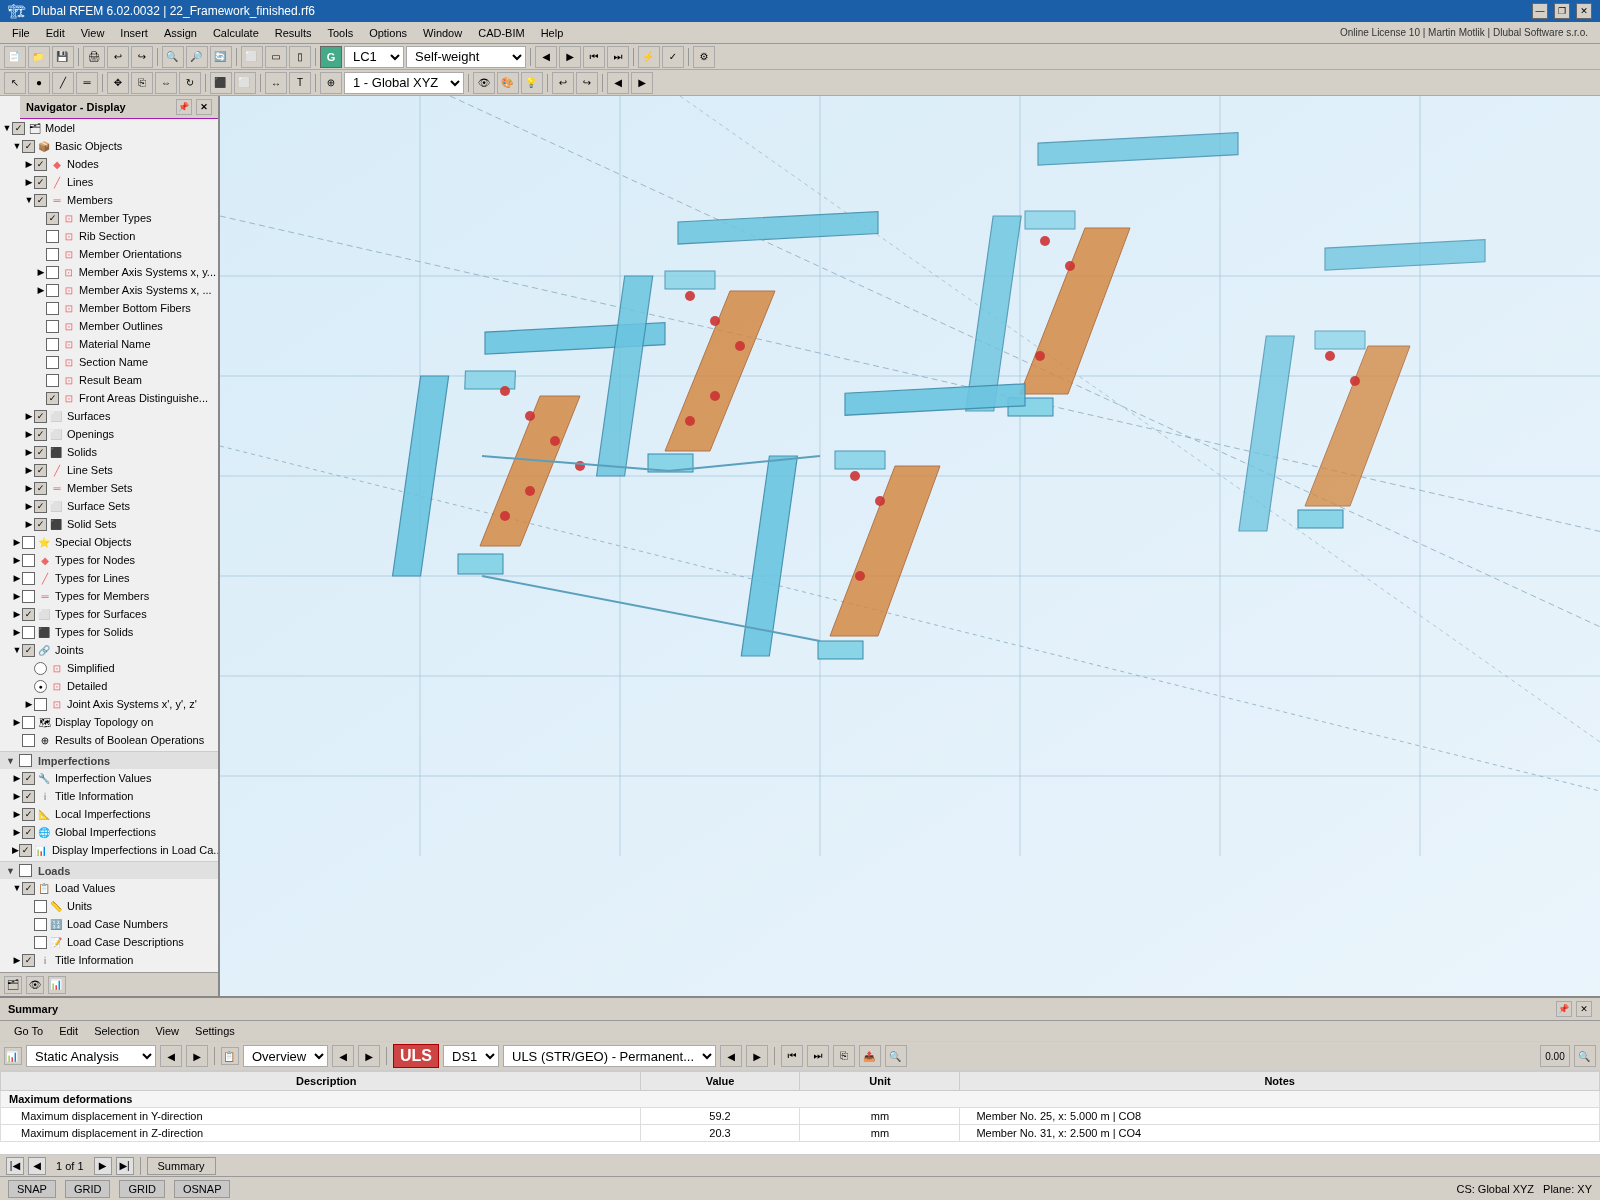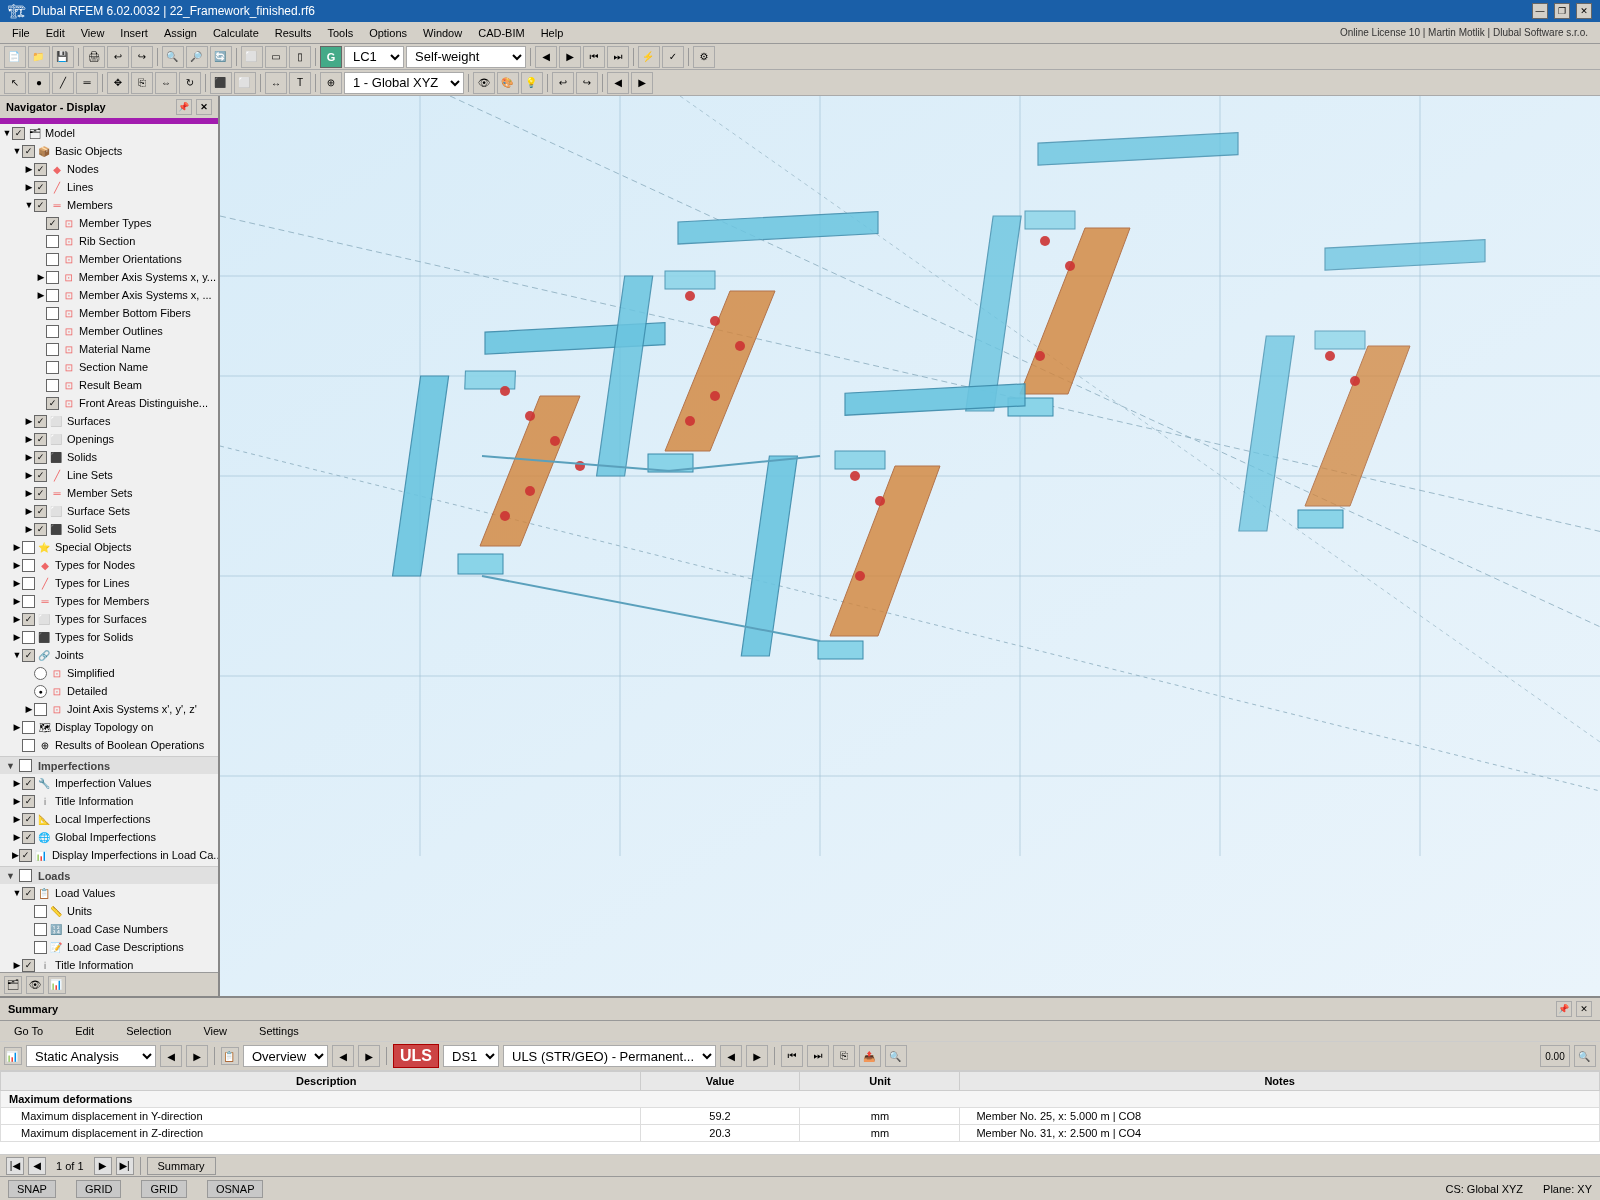--- a/index.html
+++ b/index.html
@@ -18,21 +18,21 @@
     
     .toolbar { height: 26px; background: #d4d0c8; display: flex; align-items: center; padding: 0 4px; gap: 2px; border-bottom: 1px solid #aaa; }
     .tb-btn { width: 22px; height: 22px; background: #d4d0c8; border: 1px solid #aaa; display: flex; align-items: center; justify-content: center; cursor: pointer; font-size: 10px; }
     .tb-sep { width: 1px; height: 18px; background: #999; margin: 0 2px; }
 
     
     #main { display: flex; height: calc(1200px - 22px - 22px - 52px - 26px); }
 
     
     #navigator { width: 220px; background: #f0f0f0; border-right: 2px solid #888; display: flex; flex-direction: column; overflow: hidden; }
-    #nav-header { background: #d4d0c8; padding: 3px 6px; border-bottom: 6px solid #a21caf; display: flex; align-items: center; justify-content: space-between; font-size: 11px; font-weight: bold; }
+    #nav-header { background: #d4d0c8; padding: 3px 6px; border-bottom: 1px solid #a21caf; display: flex; align-items: center; justify-content: space-between; font-size: 11px; font-weight: bold; margin-left: 20px; }
     #nav-header-icons { display: flex; gap: 4px; }
     #nav-tree { overflow-y: auto; flex: 1; font-size: 11px; }
     .tree-item { display: flex; align-items: center; padding: 1px 2px; cursor: pointer; white-space: nowrap; }
     .tree-indent-1 { padding-left: 12px; }
     .tree-indent-2 { padding-left: 24px; }
     .tree-indent-3 { padding-left: 36px; }
     .tree-arrow { width: 10px; font-size: 9px; display: inline-block; text-align: center; }
     .tree-cb { width: 13px; height: 13px; border: 1px solid #666; background: white; margin-right: 2px; display: inline-flex; align-items: center; justify-content: center; font-size: 9px; flex-shrink: 0; }
     .tree-cb.checked { background: #d4d0c8; }
     .tree-cb.checked::after { content: '✓'; font-size: 9px; }
@@ -41,36 +41,36 @@
     .tree-radio { width: 13px; height: 13px; border-radius: 50%; border: 1px solid #666; background: white; margin-right: 2px; display: inline-flex; align-items: center; justify-content: center; flex-shrink: 0; }
     .tree-radio.checked::after { content: '●'; font-size: 7px; }
     .section-label { padding: 2px 4px 2px 6px; font-weight: bold; color: #444; background: #e0e0e0; border-top: 1px solid #ccc; margin-top: 2px; font-size: 11px; display: flex; align-items: center; gap: 4px; }
 
     
     #viewport { flex: 1; background: #e8f4ff; position: relative; overflow: hidden; }
 
     
     #summary-panel { height: 180px; background: white; border-top: 2px solid #888; display: flex; flex-direction: column; }
     #summary-header { background: #d4d0c8; padding: 3px 8px; border-bottom: 1px solid #999; display: flex; align-items: center; justify-content: space-between; }
-    #summary-menubar { background: #d4d0c8; padding: 2px 6px; display: flex; gap: 16px; border-bottom: 1px solid #ccc; font-size: 11px; }
+    #summary-menubar { background: #d4d0c8; padding: 2px 6px; display: flex; gap: 0; border-bottom: 1px solid #ccc; font-size: 11px; }
     #summary-toolbar { background: #d4d0c8; padding: 2px 4px; display: flex; align-items: center; gap: 4px; border-bottom: 1px solid #ccc; }
     #summary-content { flex: 1; overflow: hidden; }
 
     
     .sum-table { width: 100%; border-collapse: collapse; font-size: 11px; }
     .sum-table th { background: #e8e8e8; border: 1px solid #ccc; padding: 3px 8px; text-align: center; font-weight: bold; }
     .sum-table td { border: 1px solid #ddd; padding: 2px 16px; }
     .sum-table .desc-col { width: 40%; padding-left: 20px; }
     .sum-table .val-col { width: 10%; text-align: center; }
     .sum-table .unit-col { width: 10%; text-align: center; }
     .sum-table .notes-col { width: 40%; }
     .sum-table .group-row td { font-weight: bold; background: #f5f5f5; padding-left: 8px; }
 
     
-    #statusbar { height: 24px; background: #d4d0c8; display: flex; align-items: center; padding: 0 8px; gap: 20px; border-top: 1px solid #999; font-size: 11px; }
+    #statusbar { height: 24px; background: #d4d0c8; display: flex; align-items: center; padding: 0 8px; gap: 9px; border-top: 1px solid #999; font-size: 11px; }
     .status-item { padding: 2px 8px; border: 1px solid #999; background: #c8c8c8; cursor: pointer; }
 
     
     .viewport-bg { width: 100%; height: 100%; position: relative; background: linear-gradient(135deg, #e0f0ff 0%, #f0f8ff 50%, #e8f4f8 100%); }
 
     
     .tb-dropdown { height: 22px; border: 1px solid #aaa; background: white; padding: 0 4px; font-size: 13px; min-width: 60px; }
     .tb-dropdown-wide { min-width: 120px; }
 
     

